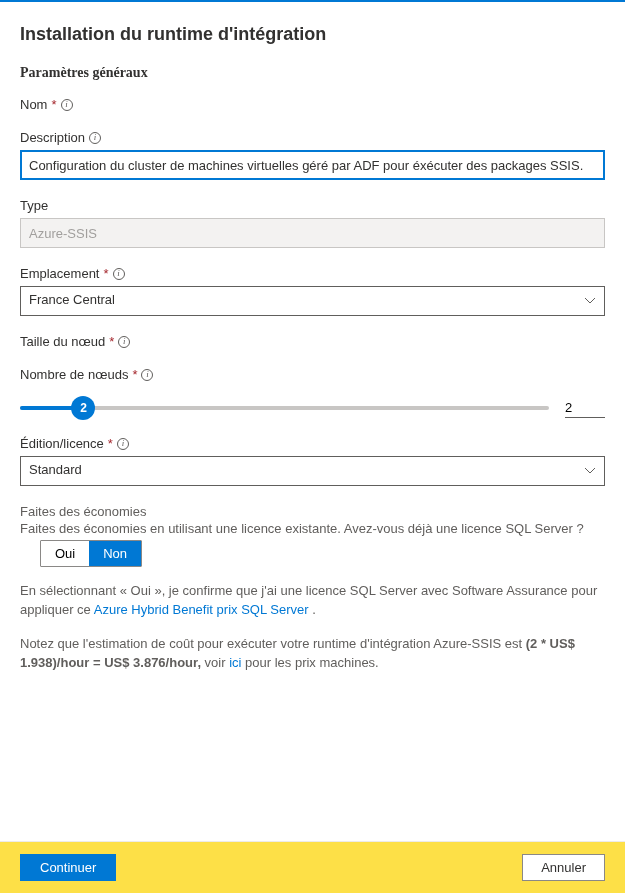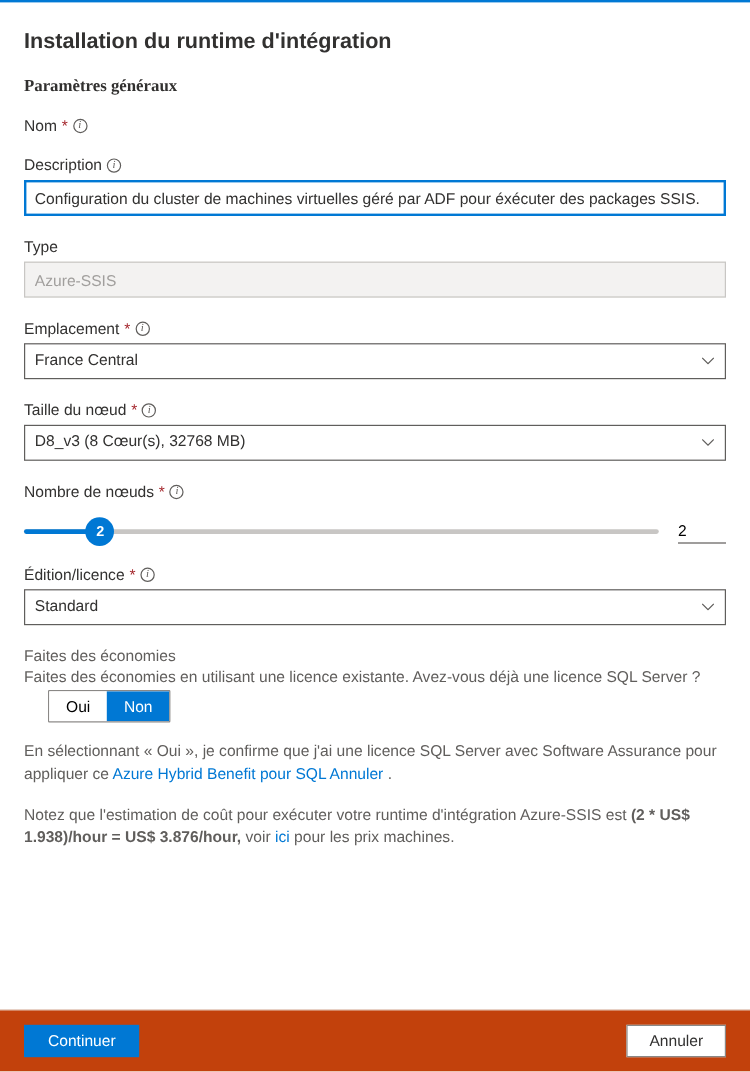--- a/index.html
+++ b/index.html
@@ -198,21 +198,21 @@
     }
     .footer {
       position: absolute;
       bottom: 0;
       left: 0;
       right: 0;
       padding: 12px 20px;
       border-top: 1px solid #edebe9;
       display: flex;
       justify-content: space-between;
-      background: #c2410c;
+      background: #fde047;
     }
     .btn-primary {
       background: #0078d4;
       color: #fff;
       border: none;
       padding: 6px 20px;
       font-size: 13px;
       cursor: pointer;
       font-family: inherit;
     }
@@ -269,26 +269,20 @@
           <path d="M0 0 L5 5 L10 0" stroke="#605e5c" stroke-width="1" fill="none"></path>
         </svg>
     </div>
   </div>
 
   <div class="field-group">
     <div class="field-label">
       <span>Taille du nœud</span>
       <span class="required-star">*</span>
       <span class="info-icon">i</span>
-    </div>
-    <div class="select-wrap">
-      <div class="select-input">D8_v3 (8 Cœur(s), 32768 MB)</div>
-      <svg class="chevron-down" viewBox="0 0 10 6">
-          <path d="M0 0 L5 5 L10 0" stroke="#605e5c" stroke-width="1" fill="none"></path>
-        </svg>
     </div>
   </div>
 
   <div class="field-group">
     <div class="field-label">
       <span>Nombre de nœuds</span>
       <span class="required-star">*</span>
       <span class="info-icon">i</span>
     </div>
     <div class="slider-row">
@@ -317,21 +311,21 @@
   <div class="saving-subtitle">Faites des économies</div>
   <div class="saving-text-row">
     <span>Faites des économies en utilisant une licence existante. Avez-vous déjà une licence SQL Server ?</span>
     <span class="toggle-group">
       <button class="toggle-btn">Oui</button>
       <button class="toggle-btn active">Non</button>
     </span>
   </div>
 
   <div class="confirm-text">
-    <span>En sélectionnant « Oui », je confirme que j'ai une licence SQL Server avec Software Assurance pour appliquer ce </span><span class="link">Azure Hybrid Benefit pour SQL Annuler</span><span> .</span>
+    <span>En sélectionnant « Oui », je confirme que j'ai une licence SQL Server avec Software Assurance pour appliquer ce </span><span class="link">Azure Hybrid Benefit prix SQL Server</span><span> .</span>
   </div>
 
   <div class="cost-text">
     <span>Notez que l'estimation de coût pour exécuter votre runtime d'intégration Azure-SSIS est </span><strong>(2 * US$ 1.938)/hour = US$ 3.876/hour,</strong><span> voir </span><span class="link">ici</span><span> pour les prix machines.</span>
   </div>
 </div>
 
 <div class="footer">
   <button class="btn-primary">Continuer</button>
   <button class="btn-secondary">Annuler</button>

